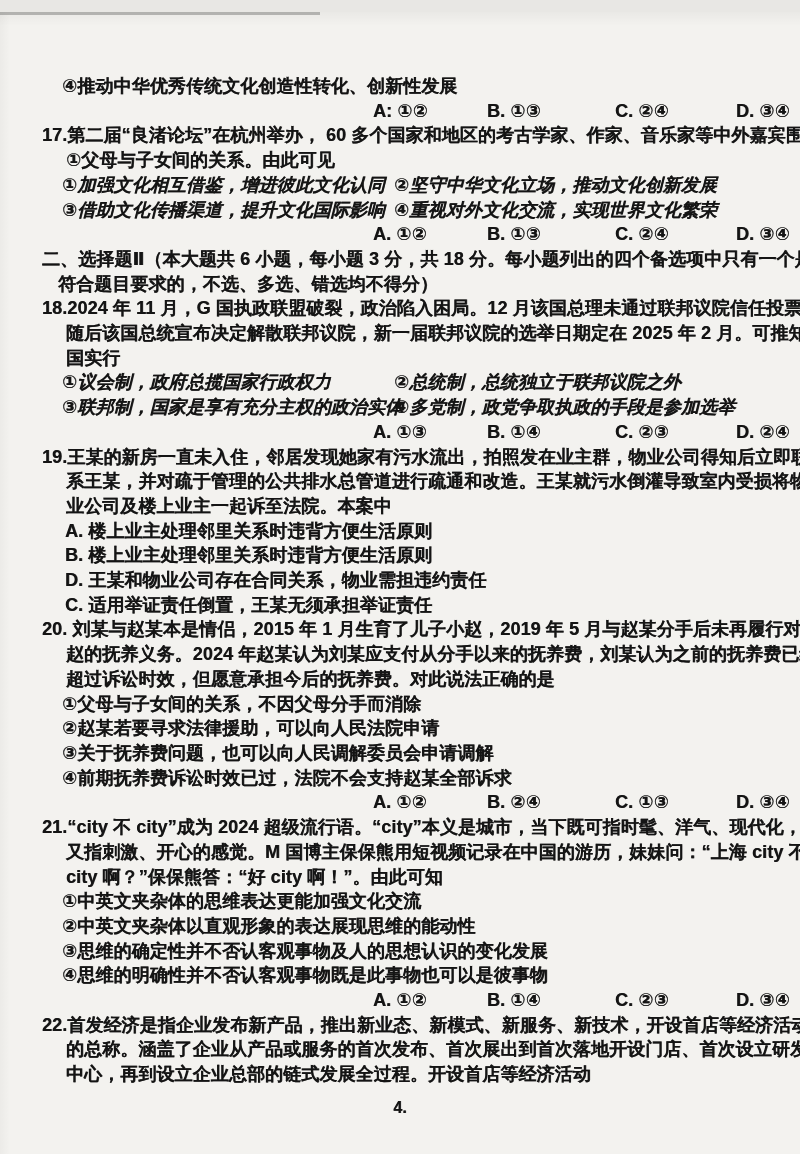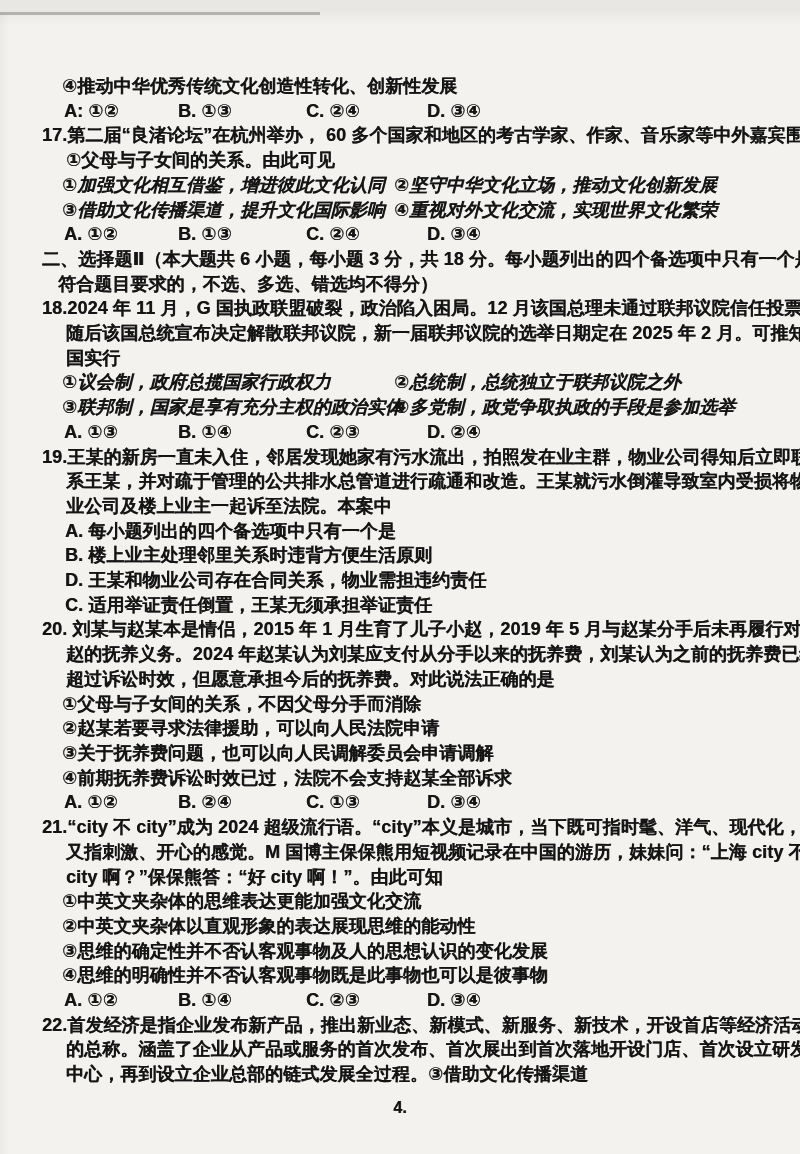--- a/index.html
+++ b/index.html
@@ -28,21 +28,21 @@
     font-size:18px;
     white-space:nowrap;
     letter-spacing:0.1px;
     text-shadow:0.4px 0 0 rgba(10,10,10,0.75);
   }
   .cont  { padding-left:24px; }
   .circ  { padding-left:20px; }
   .abcd  { padding-left:23px; }
   .sec   { }
   .sec2  { padding-left:16px; }
-  .opts  { display:flex; padding-left:22px; }
+  .opts  { display:flex; padding-left:22px;justify-content:flex-end; }
   .opt   { flex:none; }
   .opt0  { width:114px; }
   .opt1  { width:128px; }
   .opt2  { width:121px; }
   .pair  { display:flex; padding-left:20px; }
   .pcol  { flex:none;font-style:italic; }
   .pleft { width:332px; }
   .pagenum {
     position:absolute; top:1086px; left:0; width:100%;
     text-align:center;
@@ -95,21 +95,21 @@
       </div>
       <div class="line opts">
         <span class="opt opt0">A. ①③</span>
         <span class="opt opt1">B. ①④</span>
         <span class="opt opt2">C. ②③</span>
         <span class="opt opt3">D. ②④</span>
       </div>
       <div class="line q">19.王某的新房一直未入住，邻居发现她家有污水流出，拍照发在业主群，物业公司得知后立即联</div>
       <div class="line cont">系王某，并对疏于管理的公共排水总管道进行疏通和改造。王某就污水倒灌导致室内受损将物</div>
       <div class="line cont">业公司及楼上业主一起诉至法院。本案中</div>
-      <div class="line abcd">A. 每小题列出的四个备选项中只有一个是</div>
+      <div class="line abcd">A. 楼上业主处理邻里关系时违背方便生活原则</div>
       <div class="line abcd">B. 楼上业主处理邻里关系时违背方便生活原则</div>
       <div class="line abcd">D. 王某和物业公司存在合同关系，物业需担违约责任</div>
       <div class="line abcd">C. 适用举证责任倒置，王某无须承担举证责任</div>
       <div class="line q">20. 刘某与赵某本是情侣，2015 年 1 月生育了儿子小赵，2019 年 5 月与赵某分手后未再履行对小</div>
       <div class="line cont">赵的抚养义务。2024 年赵某认为刘某应支付从分手以来的抚养费，刘某认为之前的抚养费已经</div>
       <div class="line cont">超过诉讼时效，但愿意承担今后的抚养费。对此说法正确的是</div>
       <div class="line circ">①父母与子女间的关系，不因父母分手而消除</div>
       <div class="line circ">②赵某若要寻求法律援助，可以向人民法院申请</div>
       <div class="line circ">③关于抚养费问题，也可以向人民调解委员会申请调解</div>
       <div class="line circ">④前期抚养费诉讼时效已过，法院不会支持赵某全部诉求</div>
@@ -127,16 +127,16 @@
       <div class="line circ">③思维的确定性并不否认客观事物及人的思想认识的变化发展</div>
       <div class="line circ">④思维的明确性并不否认客观事物既是此事物也可以是彼事物</div>
       <div class="line opts">
         <span class="opt opt0">A. ①②</span>
         <span class="opt opt1">B. ①④</span>
         <span class="opt opt2">C. ②③</span>
         <span class="opt opt3">D. ③④</span>
       </div>
       <div class="line q">22.首发经济是指企业发布新产品，推出新业态、新模式、新服务、新技术，开设首店等经济活动</div>
       <div class="line cont">的总称。涵盖了企业从产品或服务的首次发布、首次展出到首次落地开设门店、首次设立研发</div>
-      <div class="line cont">中心，再到设立企业总部的链式发展全过程。③借助文化传播渠道</div>
+      <div class="line cont">中心，再到设立企业总部的链式发展全过程。开设首店等经济活动</div>
     </div>
   <div class="pagenum">4.</div>
 </div>
 
 </body></html>

